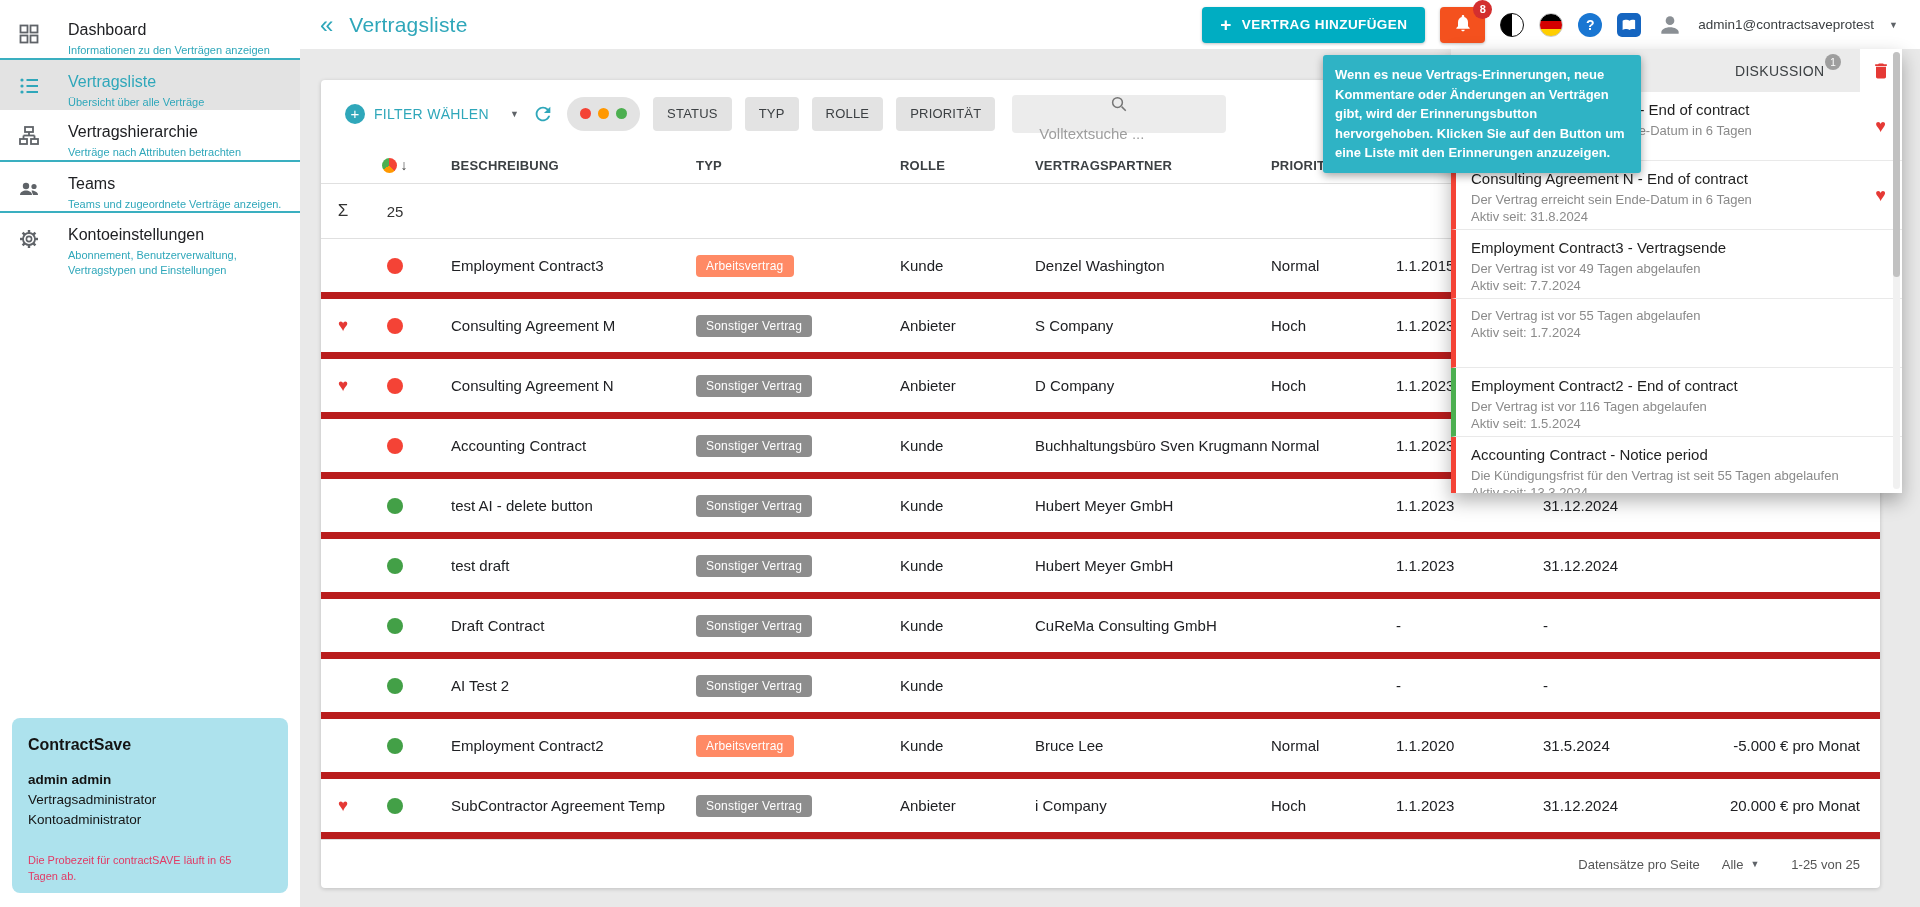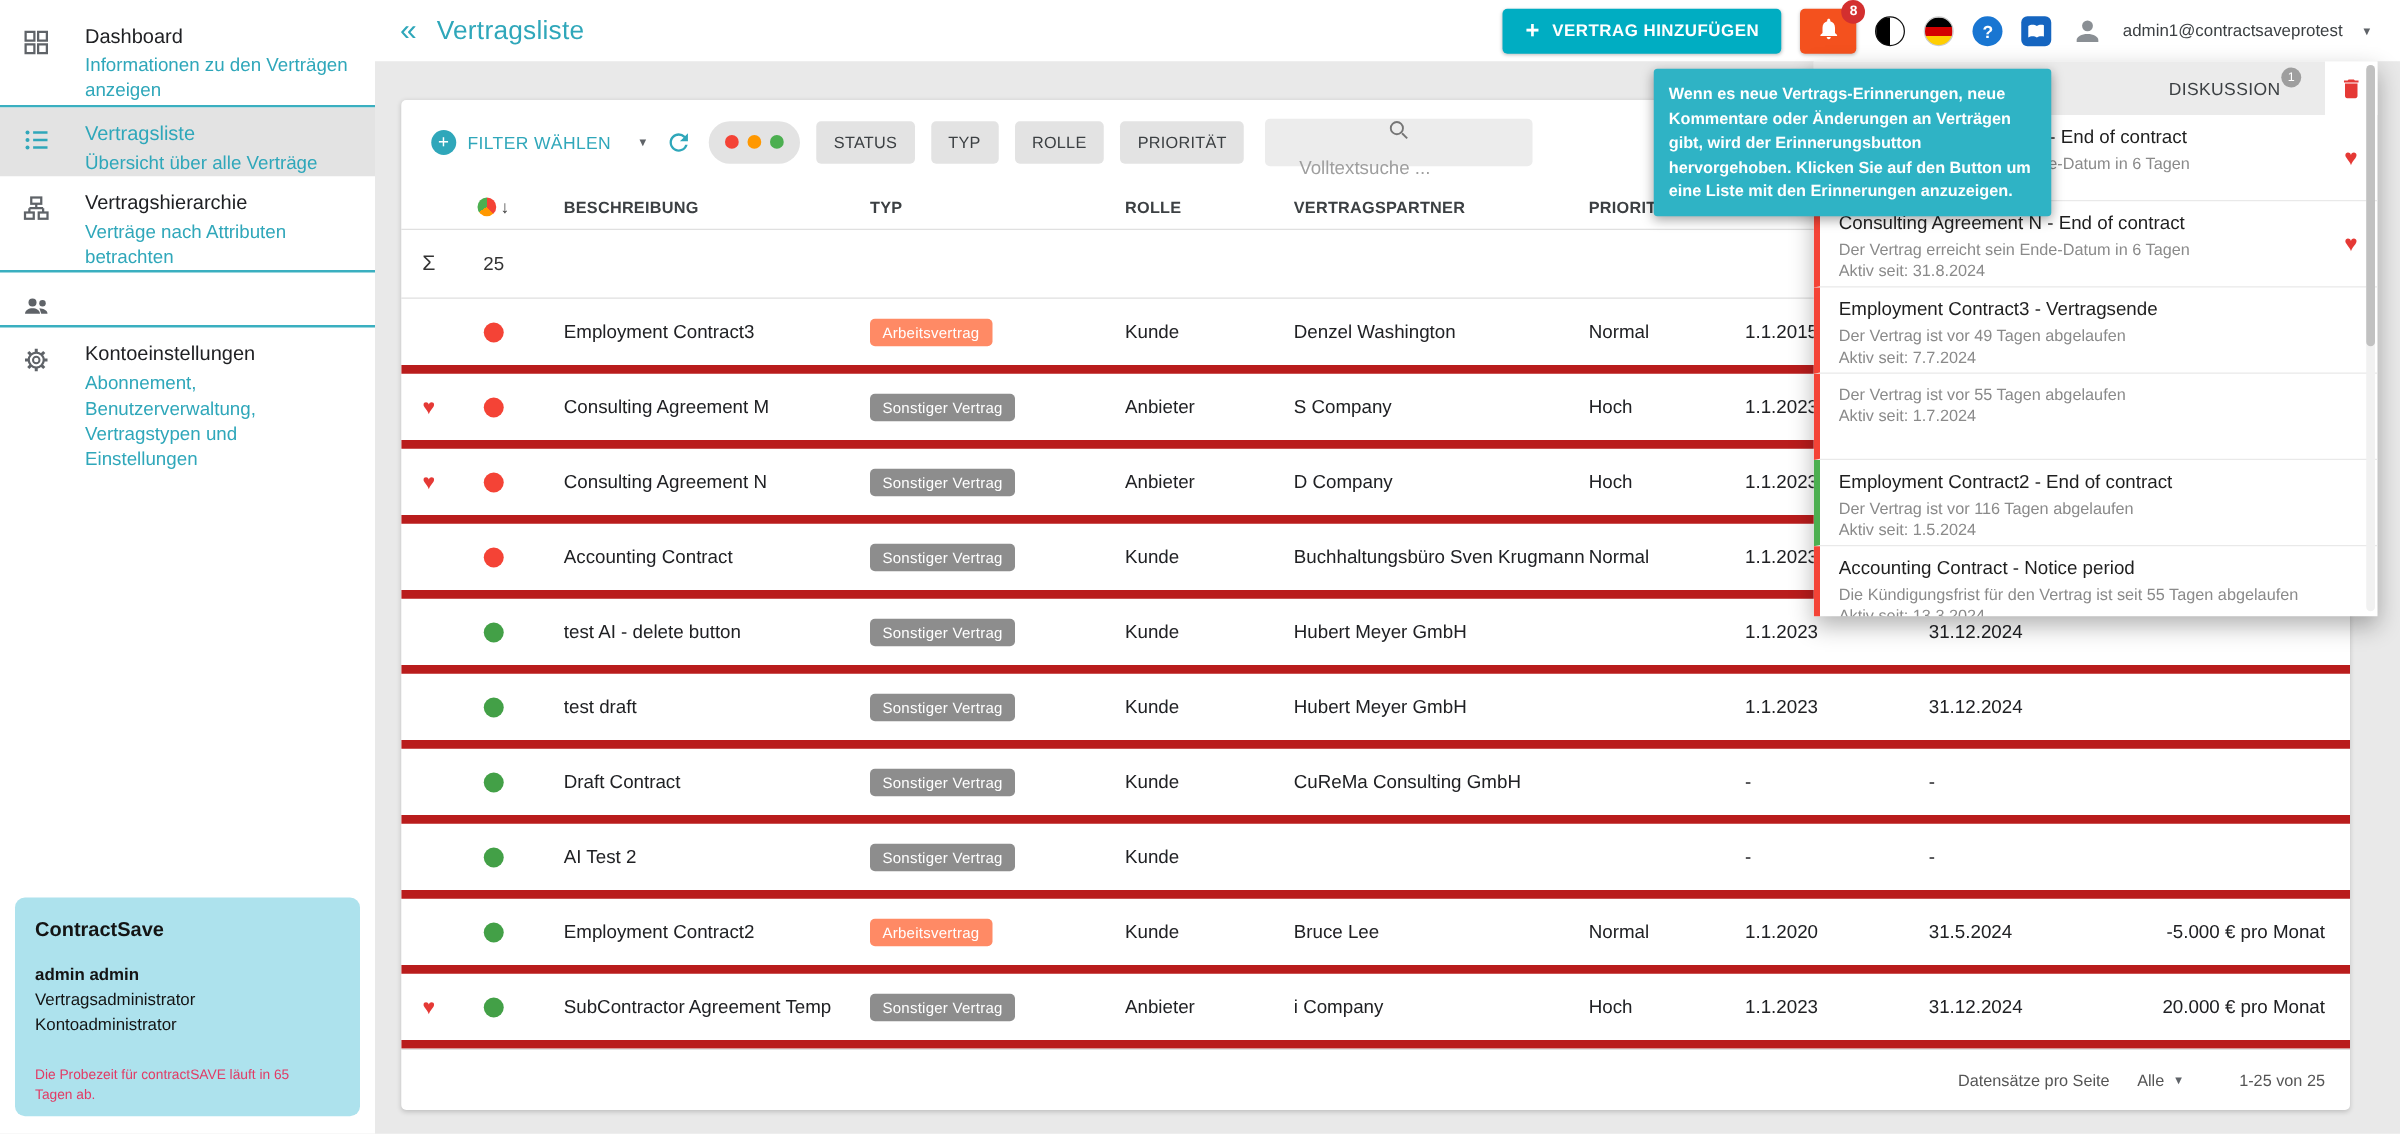--- a/index.html
+++ b/index.html
@@ -30,21 +30,21 @@
   .logo-script { font-family:"DejaVu Serif", serif; font-style:italic; font-size:37px; color:#1c6b80; letter-spacing:-1px; }
   .logo-caps { font-family:"DejaVu Serif", serif; font-size:32px; color:#2fa7ba; letter-spacing:1px; }
   .logo-swoosh { position:absolute; left:6px; top:44px; }
   .side-menu { padding-top:8px; }
   .side-item { display:grid; grid-template-columns:42px 1fr; column-gap:8px; padding:13px 14px 0 18px; cursor:pointer; }
   .side-item.active { background:#e3e3e3; }
   .side-icon { padding-top:2px; color:#5f6368; }
   .side-item.active .side-icon { color:#2fa7ba; }
   .side-title { display:block; font-size:16px; color:#202124; margin-bottom:4px; }
   .side-item.active .side-title { color:#2fa7ba; }
-  .side-sub { display:block; font-size:15px; color:#2fa7ba; line-height:1.35; max-width:215px; }
+  .side-sub { display:block; font-size:11px; color:#2fa7ba; line-height:1.35; max-width:215px; }
   .side-div { border:none; border-top:2px solid #3aafc0; margin:0; }
   .side-card { position:absolute; left:12px; bottom:14px; width:276px; background:#ade2ed; border-radius:8px; padding:18px 16px 8px 16px; }
   .side-card-title { font-size:16px; font-weight:bold; color:#141414; margin-bottom:18px; }
   .side-card-user { font-size:13.5px; font-weight:bold; color:#141414; margin-bottom:3px; }
   .side-card-role { font-size:13.5px; color:#141414; line-height:1.45; }
   .side-card-trial { margin-top:24px; font-size:11px; color:#e23a64; line-height:1.45; max-width:230px; }
 
   
   .table-card { position:absolute; left:321px; top:80px; width:1559px; height:808px; background:#fff; border-radius:4px; box-shadow:0 1px 4px rgba(0,0,0,.18); z-index:1; }
   .filter-bar { height:67px; display:flex; align-items:center; gap:13px; padding:0 18px 0 24px; }
@@ -73,21 +73,21 @@
   .rows { height:600px; overflow:hidden; }
   .trow { height:60px; border-bottom:7px solid #b91c1c; font-size:15px; color:#202124; }
   .heart { color:#e53935; font-size:17px; justify-self:center; }
   .dot { width:16px; height:16px; border-radius:50%; display:inline-block; }
   .dot-red { background:#f44336; } .dot-green { background:#43a047; }
   .c-dotcell { justify-self:center; display:flex; }
   .tag { display:inline-block; font-size:12px; color:#fff; padding:4px 10px; border-radius:4px; letter-spacing:.2px; }
   .tag-orange { background:#ff8a65; } .tag-gray { background:#8d8d8d; }
   .table-footer { position:absolute; left:0; right:0; bottom:0; height:49px; border-top:1px solid #e0e0e0; display:flex; align-items:center; justify-content:flex-end; padding-right:20px; font-size:13px; color:#555; }
   .pp-label { margin-right:22px; }
-  .pp-select { display:flex; align-items:center; gap:7px; margin-right:44px; cursor:pointer; }
+  .pp-select { display:flex; align-items:center; gap:7px; margin-right:32px; cursor:pointer; }
   .pp-range { color:#555; }
 
   
   .notif-panel { position:absolute; left:1451px; top:49px; width:451px; height:444px; background:#fff; box-shadow:0 8px 18px rgba(0,0,0,.30); overflow:hidden; z-index:20; }
   .np-header { position:relative; height:43px; background:#ebebeb; }
   .np-tab { position:absolute; left:284px; top:50%; transform:translateY(-50%); font-size:14px; color:#3c4043; letter-spacing:.3px; cursor:pointer; }
   .np-badge { position:absolute; left:374px; top:5px; width:16px; height:16px; border-radius:50%; background:#9e9e9e; color:#fff; font-size:10px; display:flex; align-items:center; justify-content:center; }
   .np-trash { position:absolute; right:0; top:0; width:42px; height:43px; background:#fff; display:flex; align-items:center; justify-content:center; cursor:pointer; }
   .nitem { position:relative; height:69px; border-left:5px solid #f44336; border-bottom:1px solid #e9e9e9; padding:9px 44px 0 15px; cursor:pointer; }
   .nitem.nb-green { border-left-color:#4caf50; }
@@ -198,20 +198,24 @@
       <hr class="side-div">
       <div class="side-item">
         <span class="side-icon">
           <svg width="22" height="22" viewBox="0 0 22 22" fill="currentColor">
               <circle cx="8" cy="9" r="3.2"></circle>
               <path d="M2 18c0-3 3-4.5 6-4.5s6 1.5 6 4.5z"></path>
               <circle cx="16" cy="9.5" r="2.6"></circle>
               <path d="M13.5 13.6c2.8.2 6.5 1.4 6.5 4.4h-5z"></path>
             </svg>
         </span>
+        <span class="side-text">
+          <span class="side-title">Teams</span>
+          <span class="side-sub">Teams und zugeordnete Verträge anzeigen.</span>
+        </span>
       </div>
       <hr class="side-div">
       <div class="side-item">
         <span class="side-icon">
           <svg width="22" height="22" viewBox="0 0 22 22">
               <g stroke="currentColor" stroke-width="2.4">
                 <line x1="11" y1="2" x2="11" y2="5"></line>
                 <line x1="11" y1="17" x2="11" y2="20"></line>
                 <line x1="2" y1="11" x2="5" y2="11"></line>
                 <line x1="17" y1="11" x2="20" y2="11"></line>

